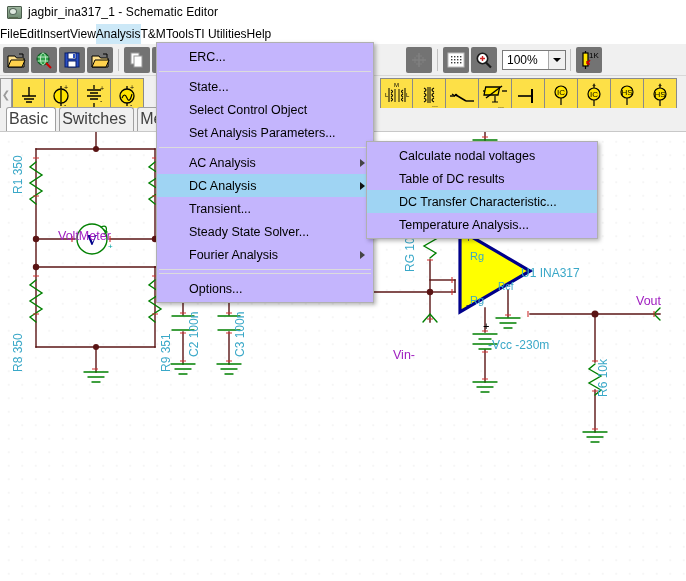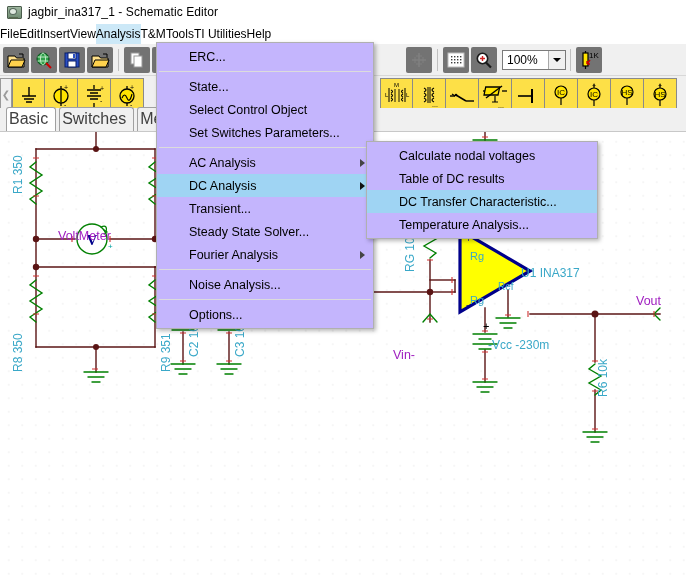--- a/index.html
+++ b/index.html
@@ -564,38 +564,37 @@
         <text x="483" y="198">+</text>
       </g>
     </svg>
   </div>
 
   <div class="menupop" id="analysis-menu">
     <div class="row">ERC...</div>
     <div class="sep"></div>
     <div class="row">State...</div>
     <div class="row">Select Control Object</div>
-    <div class="row">Set Switches Parameters...</div>
+    <div class="row">Set Analysis Parameters...</div>
     <div class="sep"></div>
     <div class="row">
       <span>AC Analysis</span>
       <span class="arrow"></span>
     </div>
     <div class="row hl">
       <span>DC Analysis</span>
       <span class="arrow"></span>
     </div>
     <div class="row">Transient...</div>
     <div class="row">Steady State Solver...</div>
     <div class="row">
       <span>Fourier Analysis</span>
       <span class="arrow"></span>
     </div>
     <div class="sep"></div>
-    <div class="row">Noise Analysis...</div>
     <div class="sep"></div>
     <div class="row">Options...</div>
   </div>
 
   <div class="menupop" id="dc-submenu">
     <div class="row">Calculate nodal voltages</div>
     <div class="row">Table of DC results</div>
     <div class="row hl">DC Transfer Characteristic...</div>
     <div class="row">Temperature Analysis...</div>
   </div>

